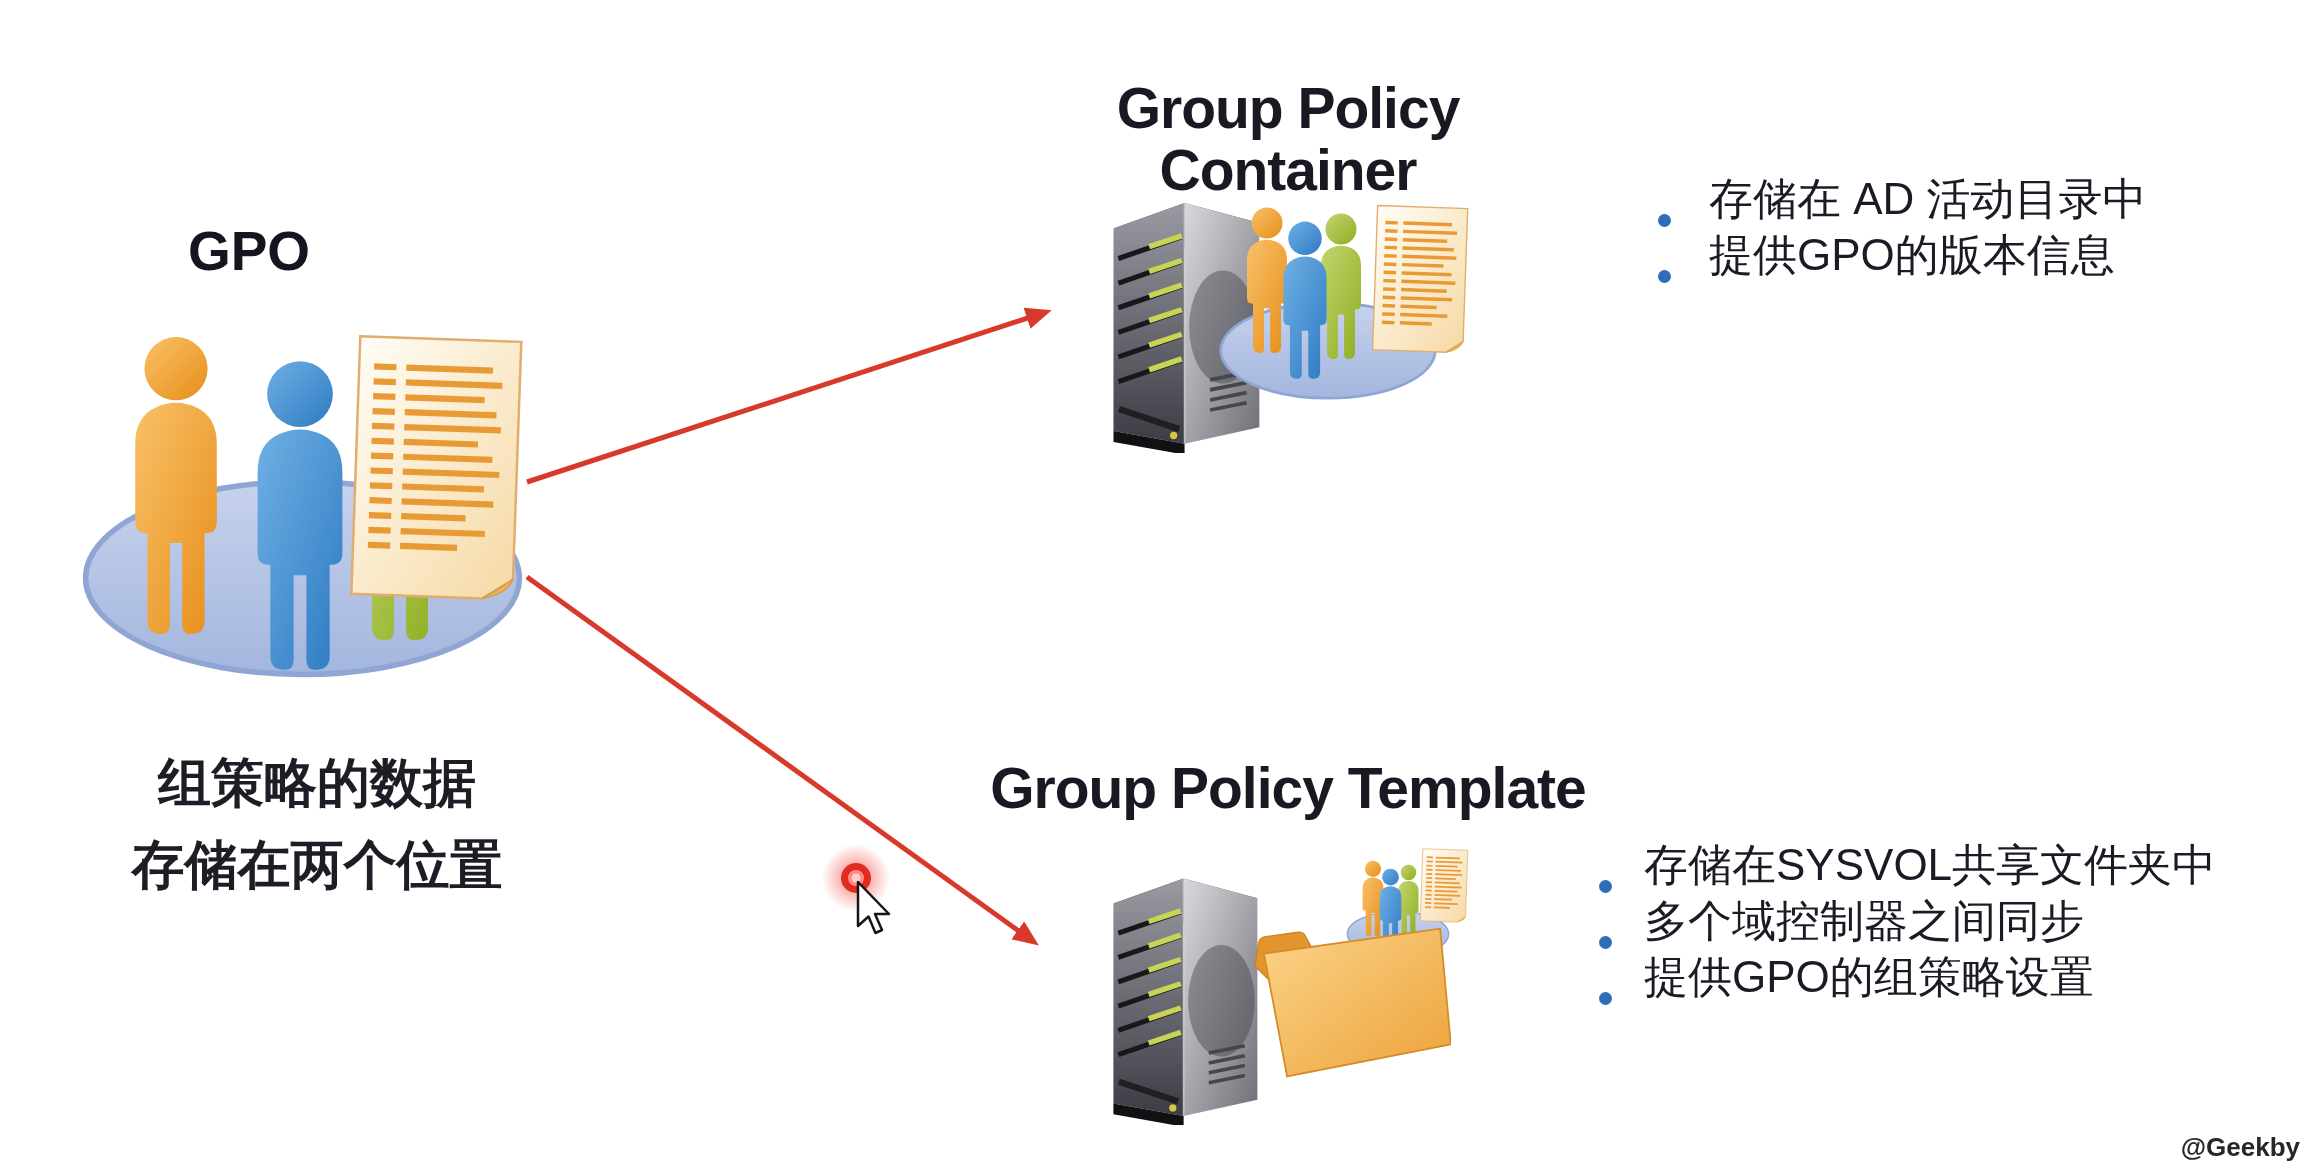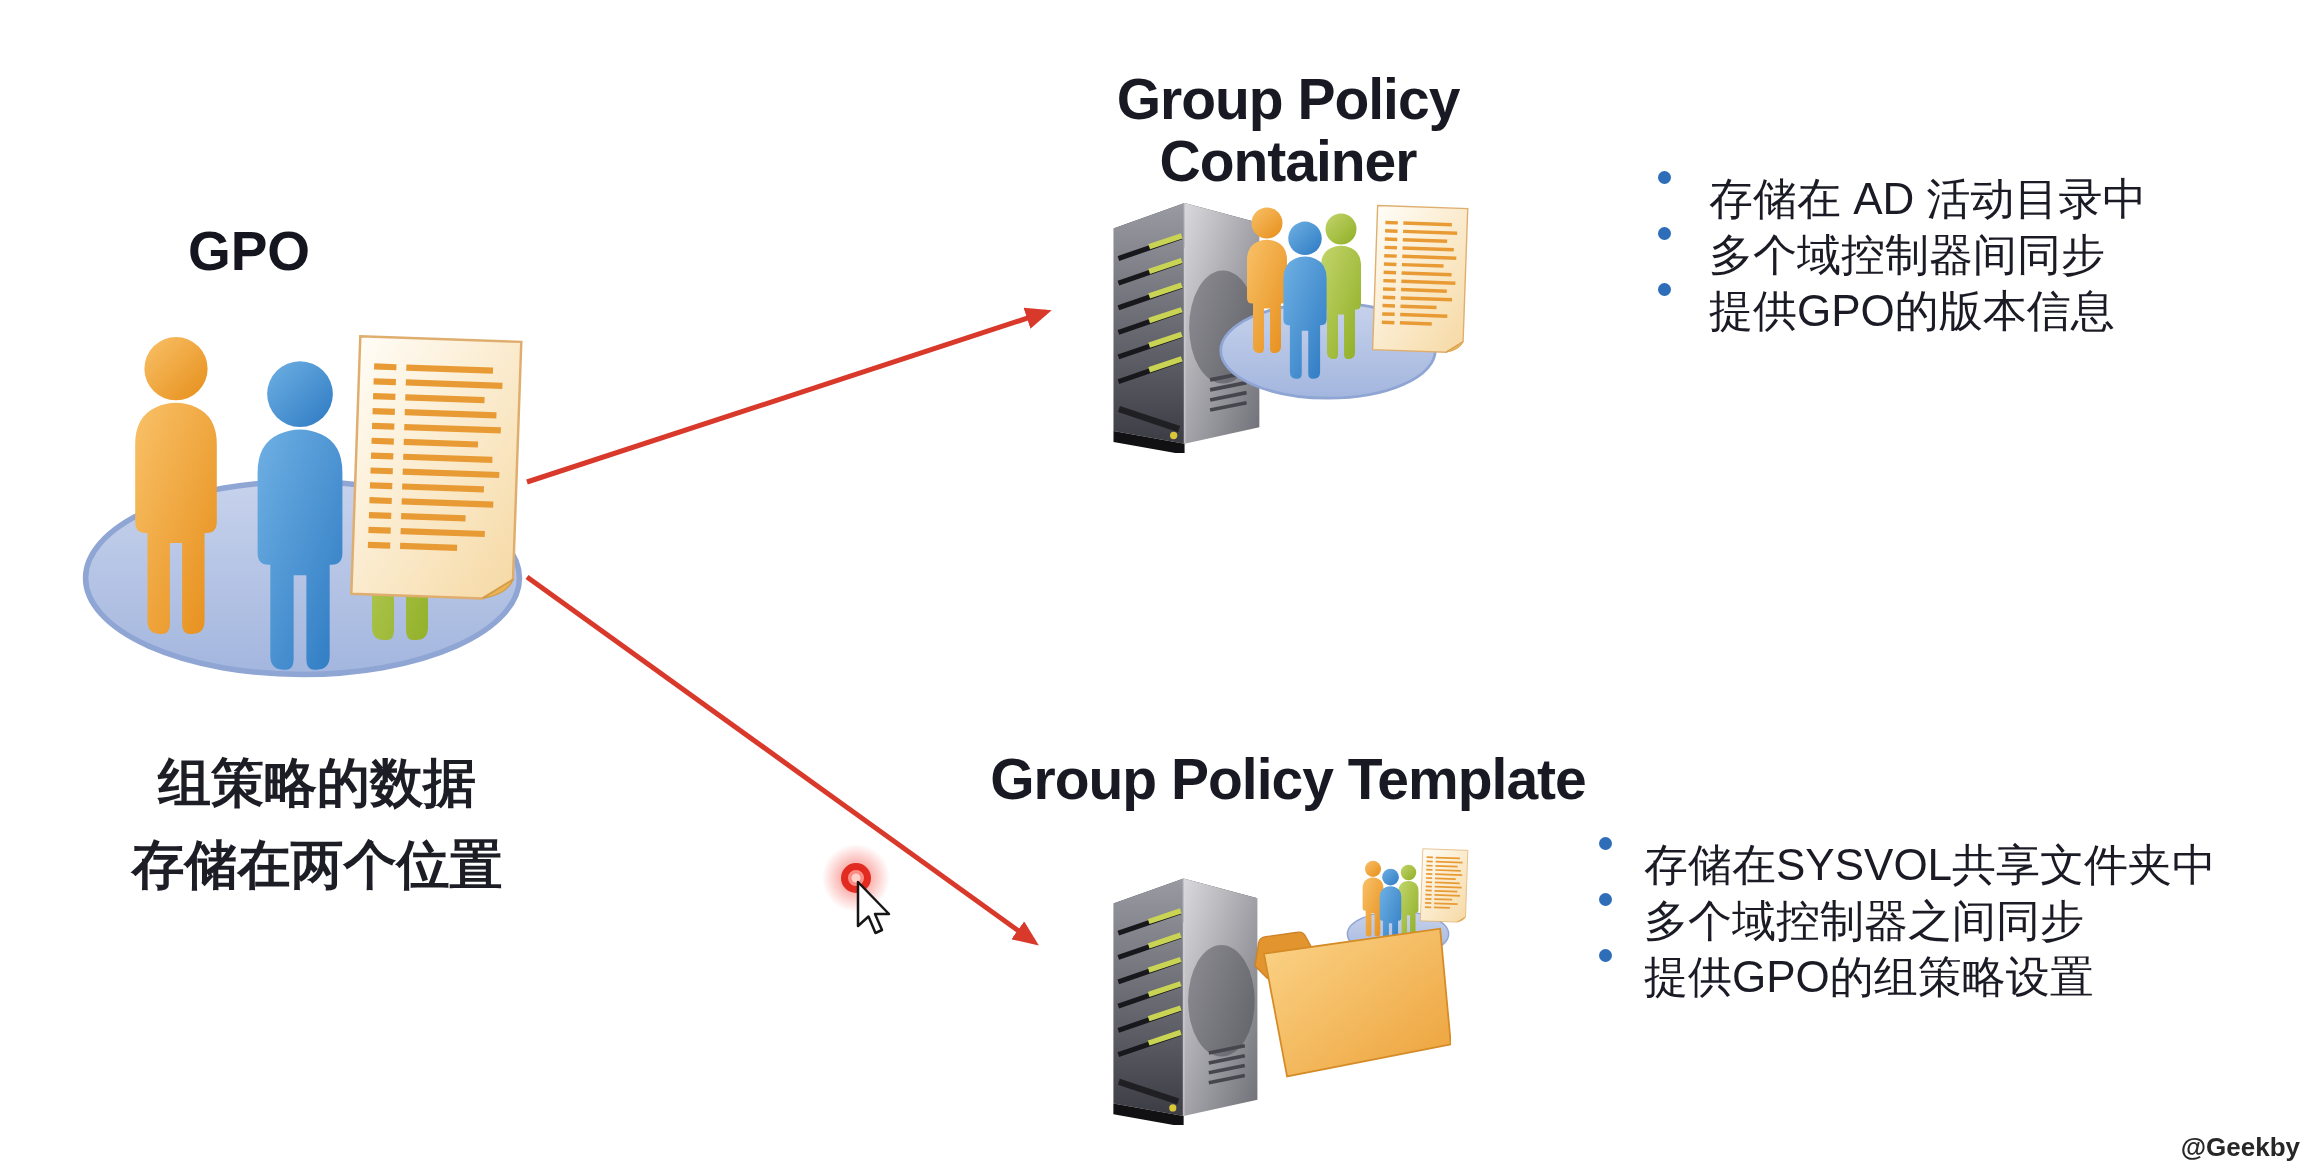--- a/index.html
+++ b/index.html
@@ -5,32 +5,32 @@
   html,body{margin:0;padding:0;}
   body{
     width:2304px;height:1174px;position:relative;overflow:hidden;
     background:#ffffff;
     font-family:"Liberation Sans","DejaVu Sans",sans-serif;
     color:#1b1b26;
   }
   .abs{position:absolute;}
   .heading{
     font-weight:700;font-size:57px;line-height:62px;
-    color:#191923;text-align:center;letter-spacing:-1px;
+    color:#191923;text-align:center;letter-spacing:-1px;margin-top:9px;
   }
   .gpo-title{
     font-weight:700;font-size:55px;line-height:58px;
     color:#15151f;text-align:center;letter-spacing:0;
   }
   .caption{
     font-size:53px;line-height:82px;font-weight:700;
     color:#1d1d26;text-align:center;
   }
   .bullet-list{display:flex;flex-direction:column;}
-  .bullet-row{display:flex;align-items:flex-start;height:56px;}
+  .bullet-row{display:flex;align-items:flex-end;height:56px;}
   .bullet-dot{
     width:13px;height:13px;border-radius:50%;
     background:#2e6db8;flex:0 0 13px;
   }
   .bullet-text{
     font-size:44px;line-height:56px;color:#1b1b26;
     white-space:nowrap;font-weight:500;
   }
   .top-list .bullet-dot{margin-right:38px;}
   .bottom-list .bullet-dot{margin-right:32px;}
@@ -206,24 +206,20 @@
   <use href="#sym-doc" x="268" y="44" width="104" height="160"></use>
 </svg>
 
 <div class="abs bullet-list top-list" style="left:1658px;top:171px;">
   <div class="bullet-row">
     <span class="bullet-dot"></span>
     <span class="bullet-text">存储在 AD 活动目录中</span>
   </div>
   <div class="bullet-row">
     <span class="bullet-dot"></span>
-    <span class="bullet-text">多个域控制器间同步</span>
-  </div>
-  <div class="bullet-row">
-    <span class="bullet-dot"></span>
     <span class="bullet-text">提供GPO的版本信息</span>
   </div>
 </div>
 
 <div class="abs heading" style="left:984px;top:748px;width:608px;">Group Policy Template</div>
 
 <svg class="abs" style="left:1100px;top:840px;" width="400" height="300" viewBox="0 0 400 300" role="img">
   <use href="#sym-server" x="8" y="6" width="153" height="279"></use>
   <g>
     <use href="#sym-disc" x="246" y="70" width="104" height="48"></use>

